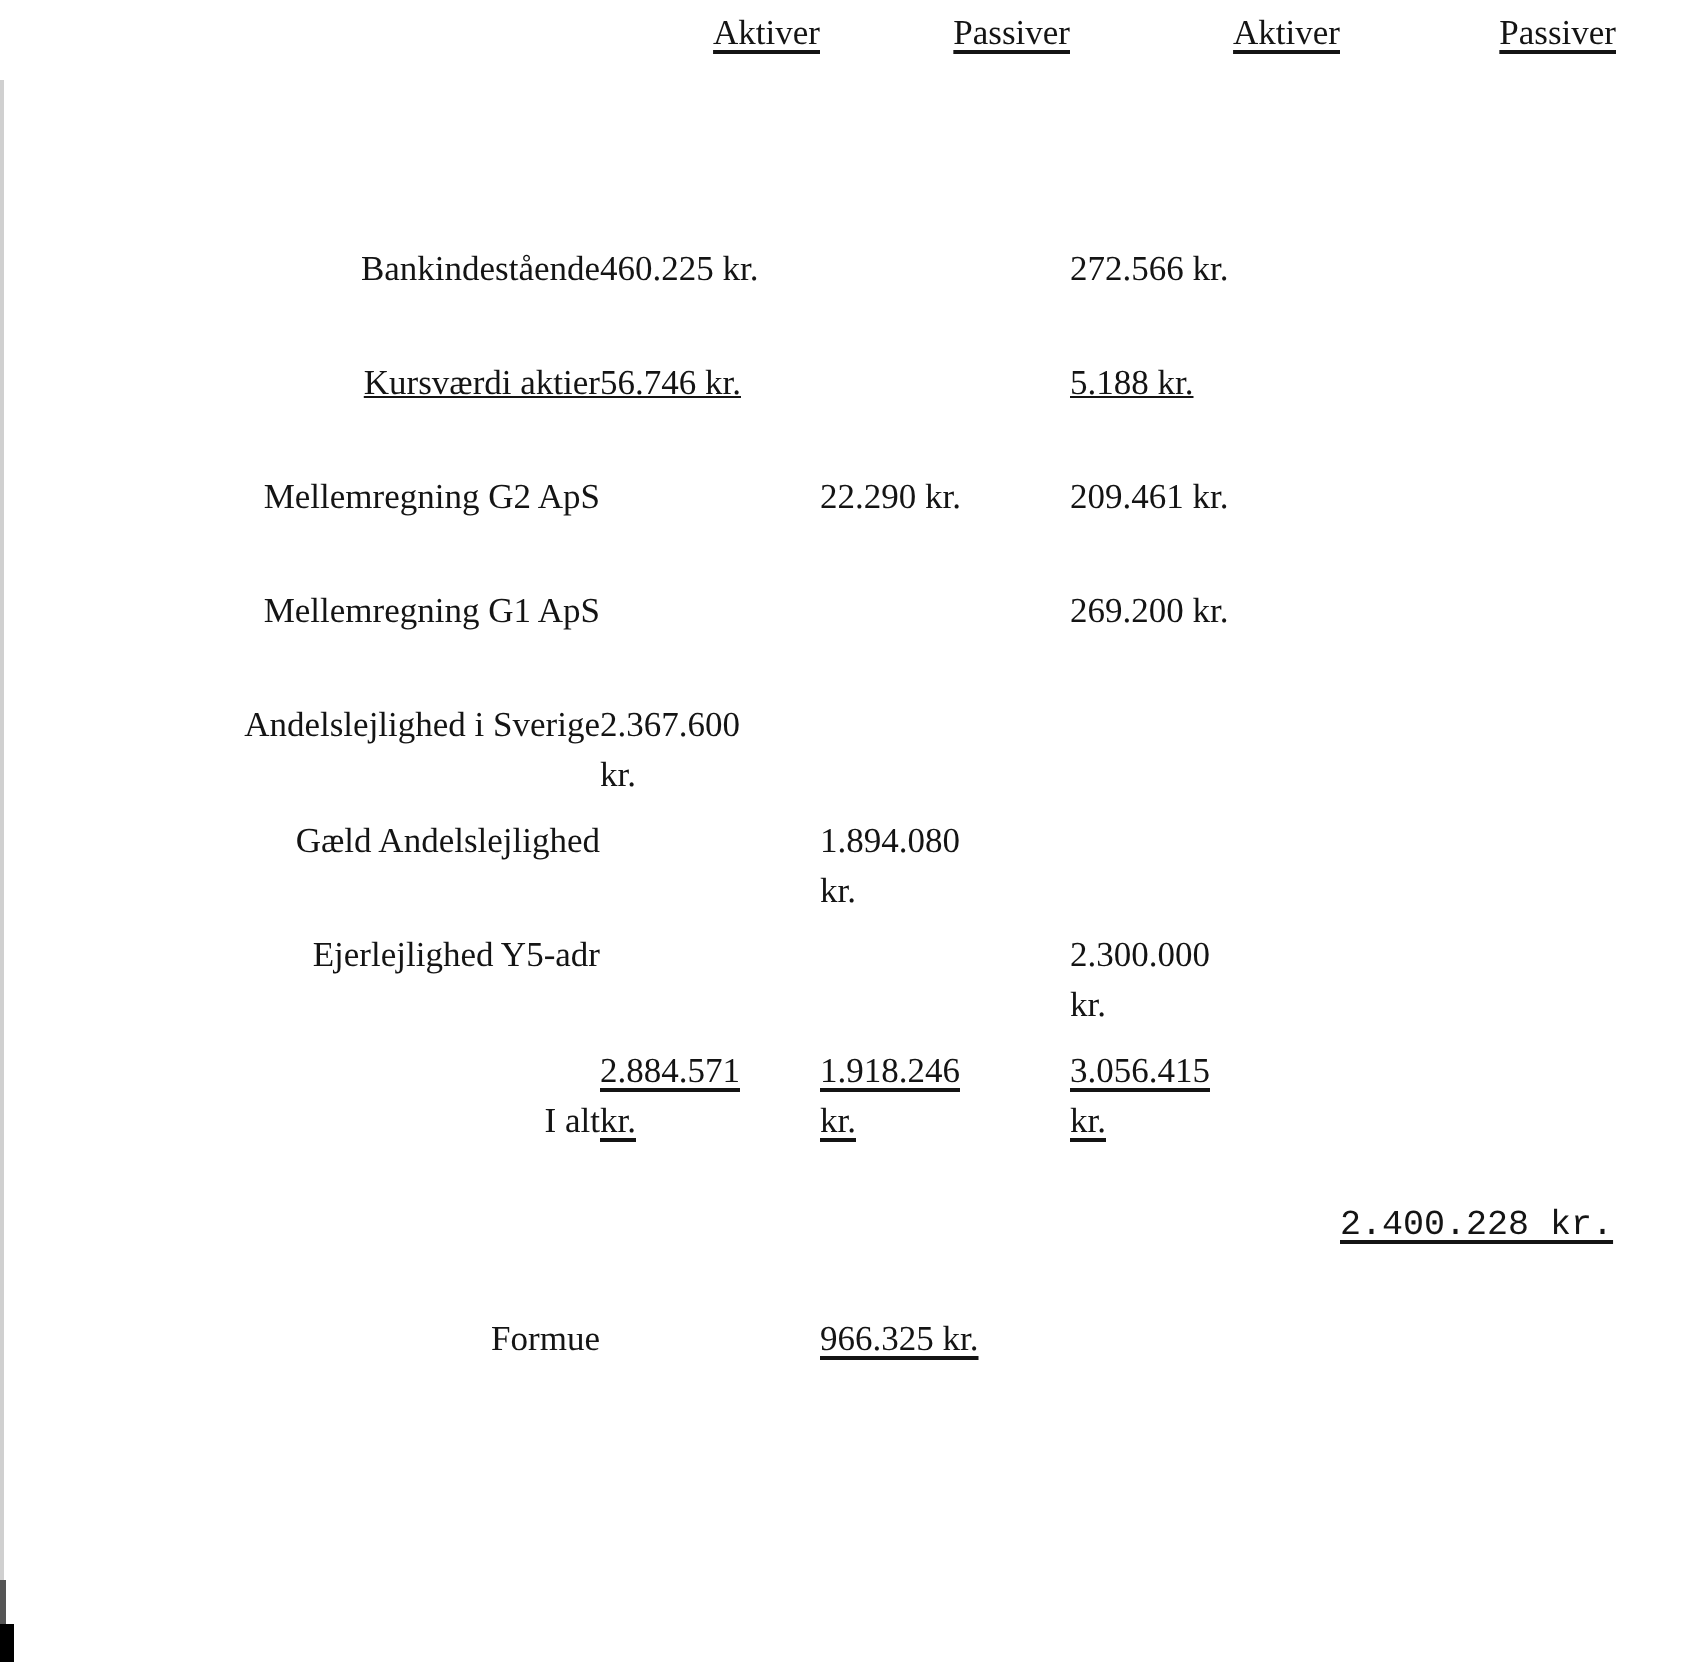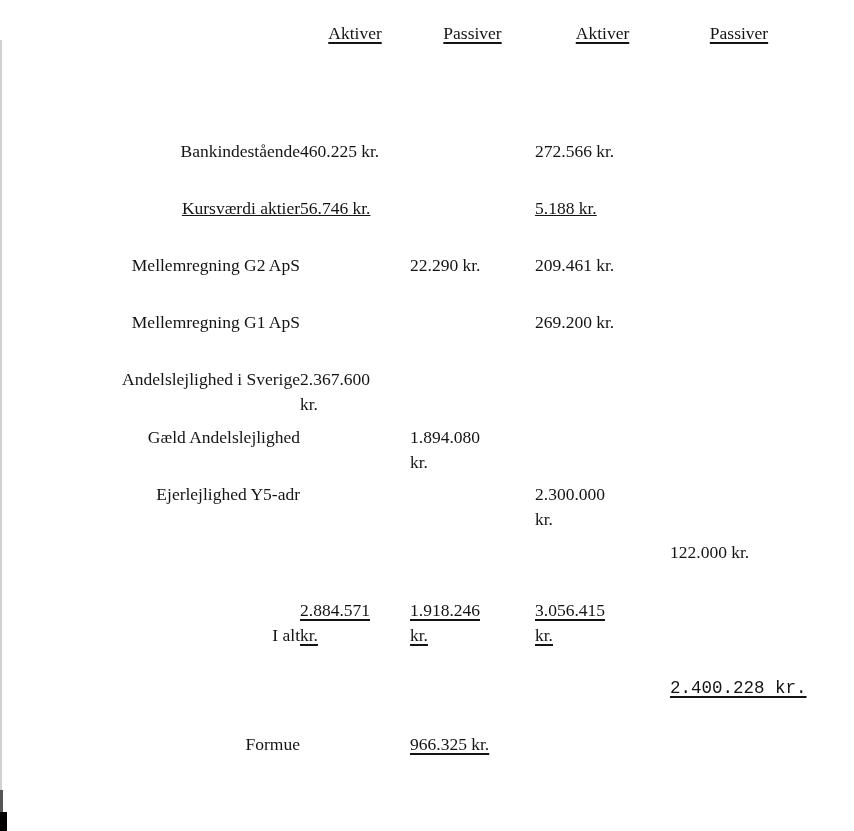--- a/index.html
+++ b/index.html
@@ -31,22 +31,22 @@
 
   th, td {
     padding: 0;
     margin: 0;
     vertical-align: top;
     font-weight: normal;
     line-height: 25px;
   }
   thead th {
     height: 118px;
-    padding-top: 21px;
-    text-align: center;
+    padding-top: 4px;
+    text-align: right;
     margin-top: 41px;
   }
   thead th .hd {
     text-decoration: underline;
     text-decoration-thickness: 1.5px;
     text-underline-offset: 3px;
   }
   td.label {
     text-align: right;
     padding-left: 12px;
@@ -159,27 +159,20 @@
           <td class="val"><span></span></td>
         </tr>
         <tr style="height: 58px;">
           <td class="label">Ejerlejlighed Y5-adr</td>
           <td class="val"><span></span></td>
           <td class="val"><span></span></td>
           <td class="val"><span>2.300.000
 kr.</span></td>
           <td class="val"><span></span></td>
         </tr>
-        <tr style="height: 58px;">
-          <td class="label"></td>
-          <td class="val"><span></span></td>
-          <td class="val"><span></span></td>
-          <td class="val"><span></span></td>
-          <td class="val"><span>122.000 kr.</span></td>
-        </tr>
         <tr style="height: 50px;">
           <td class="label" style="vertical-align: bottom;">I alt</td>
           <td class="val"><span class="u">2.884.571
 kr.</span></td>
           <td class="val"><span class="u">1.918.246
 kr.</span></td>
           <td class="val"><span class="u">3.056.415
 kr.</span></td>
           <td class="val"><span></span></td>
         </tr>

